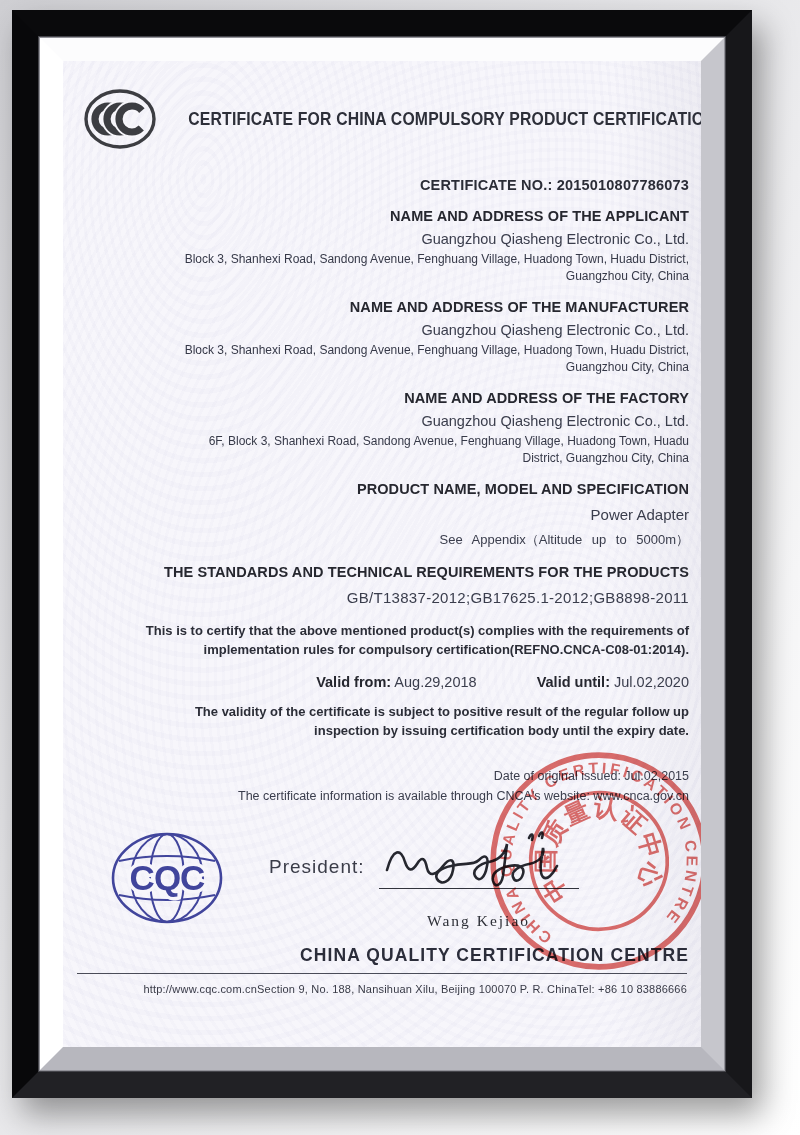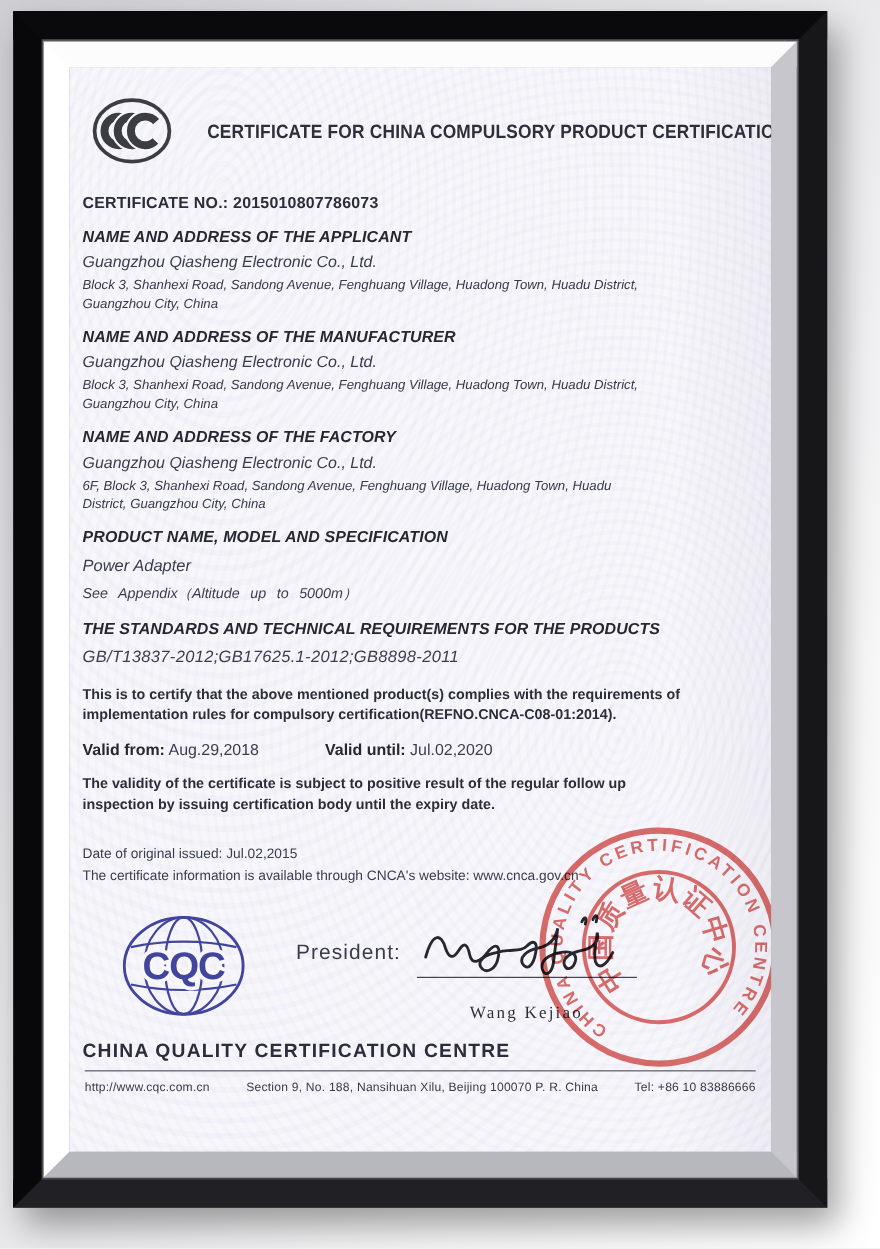--- a/index.html
+++ b/index.html
@@ -27,34 +27,34 @@
     background:
       linear-gradient(to right, rgba(0,0,0,0) 86%, rgba(40,40,70,.045)),
       repeating-radial-gradient(ellipse at 22% 12%, rgba(100,100,170,.028) 0 3px, rgba(255,255,255,0) 3px 8px),
       repeating-radial-gradient(ellipse at 78% 62%, rgba(100,100,170,.022) 0 3px, rgba(255,255,255,0) 3px 8px),
       #f7f6fb;
     padding:22px 12px 0;
     color:#343744;
     overflow:hidden;
   }
 
-  .center { text-align:left; }
+  .center { text-align:right; }
 
   
   .hdr { display:flex; align-items:center; margin:4px 6px 0; }
   .ccc-logo { flex:0 0 auto; width:78px; height:64px; }
   .title-wrap { flex:1 1 auto; text-align:center; }
   .doc-title {
     display:inline-block; font-size:17.5px; font-weight:700; color:#2d2f39;
     transform:scaleX(.9); transform-origin:center; letter-spacing:.2px; white-space:nowrap;
   }
 
   .cert-no { margin-top:26px; font-size:14.5px; font-weight:700; color:#2b2d37; letter-spacing:.2px; }
 
-  .sec { margin-top:15px;font-style:italic; }
+  .sec { margin-top:15px; }
   .sec-heading { font-size:14.5px; font-weight:700; color:#26272f; letter-spacing:.1px; }
   .sec-name { margin-top:7px; font-size:14.5px; color:#3a3d4c; }
   .sec-addr { margin-top:4px; font-size:12px; color:#363948; line-height:1.38; }
 
   .product-name { margin-top:9px; font-size:15px; color:#3a3d4c; }
   .appendix { margin-top:8px; font-size:13px; color:#3a3d4c; word-spacing:6px; }
 
   .standards-value { margin-top:9px; font-size:15px; color:#3a3d4c; letter-spacing:.3px; }
 
   .certify { margin-top:16px; font-size:13px; font-weight:700; color:#2b2d37; line-height:1.45; }
@@ -84,21 +84,21 @@
   .stamp {
     position:absolute; left:424px; top:688px; width:224px; height:224px;
     transform:rotate(-8deg); opacity:.84; mix-blend-mode:multiply; pointer-events:none;
   }
 
   
   .footer { margin-top:6px; }
   .centre-name { font-size:17.5px; font-weight:700; letter-spacing:1.1px; color:#2b2d3a; }
   .rule { border:none; border-top:1.8px solid #4a4c58; margin:7px 2px 0; }
   .footer-row {
-    display:flex; justify-content:space-between; align-items:baseline;
+    display:flex; justify-content:flex-end; align-items:baseline;
     margin:9px 2px 17px; font-size:11px; color:#383a46; letter-spacing:.2px;
   }
 </style>
 </head>
 <body>
 
 <div class="photo">
   <div class="frame">
     <div class="bevel">
       <div class="paper">

